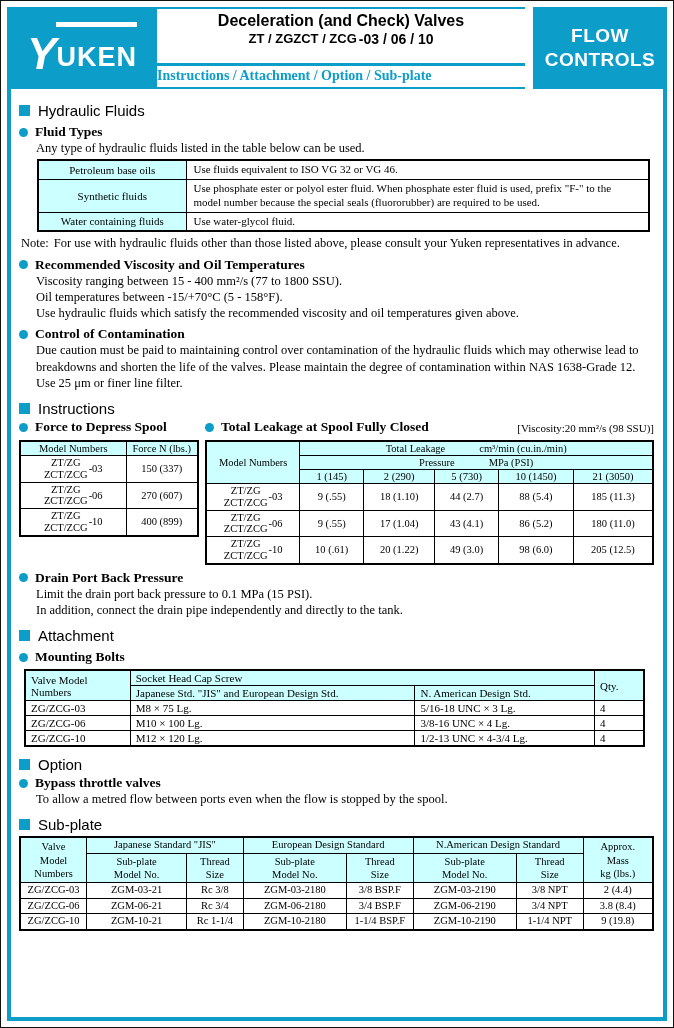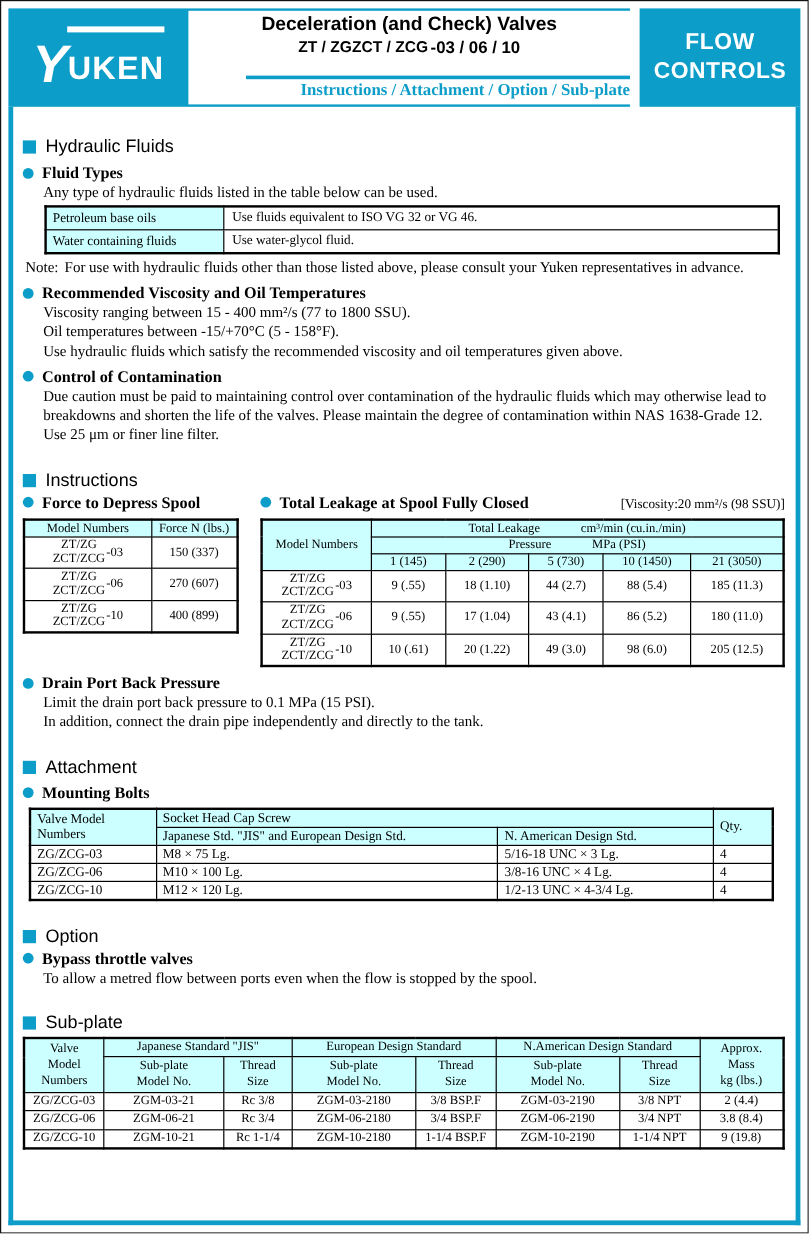--- a/index.html
+++ b/index.html
@@ -14,47 +14,47 @@
   .logo-block { width:150px; display:flex; align-items:center; justify-content:center; }
   .logo { color:#fff; font-family:"Liberation Sans",sans-serif; font-weight:bold; display:flex; align-items:flex-end; }
   .logo .y { font-size:44px; line-height:0.9; font-style:italic; }
   .logo .rest { font-size:27px; letter-spacing:1px; border-top:5px solid #fff; padding-top:17px; line-height:1; margin-bottom:3px; }
   .title-box { flex:1; background:#fff; margin:2px 0; display:flex; flex-direction:column; }
   .title-top { flex:1; text-align:center; padding-top:3px; }
   .doc-title { font-family:"Liberation Sans",sans-serif; font-weight:bold; font-size:16px; }
   .models-row { display:flex; justify-content:center; align-items:center; font-family:"Liberation Sans",sans-serif; font-weight:bold; margin-top:1px; }
   .models-stack { display:flex; flex-direction:row; font-size:13px; line-height:1.15; text-align:center; }
   .model-sizes { font-size:14px; margin-left:2px; }
-  .subnav { border-top:3px solid var(--accent); color:var(--accent); font-weight:bold; font-size:14px; text-align:right; padding:2px 0 3px; font-family:"Liberation Serif",serif;margin-left:48px; }
+  .subnav { border-top:3px solid var(--accent); color:var(--accent); font-weight:bold; font-size:14px; text-align:left; padding:2px 0 3px; font-family:"Liberation Serif",serif; }
   .flow-badge { width:134px; margin-left:8px; background:var(--accent); color:#fff; font-family:"Liberation Sans",sans-serif; font-weight:bold; font-size:19px; display:flex; flex-direction:column; align-items:center; justify-content:center; line-height:1.25; letter-spacing:0.5px; }
 
   
   .content { flex:1; border:4px solid var(--accent); border-top:none; padding:4px 9px 4px 8px; overflow:hidden; }
 
   
-  .sec { display:flex; align-items:center; gap:8px; font-family:"Liberation Sans",sans-serif; font-size:15px; margin-top:21px; }
+  .sec { display:flex; align-items:center; gap:8px; font-family:"Liberation Sans",sans-serif; font-size:15px; margin-top:9px; }
   .sqr { width:11px; height:11px; background:var(--accent); flex:0 0 11px; }
   .sub { display:flex; align-items:center; gap:7px; font-weight:bold; font-size:13.5px; margin-top:5px; }
   .dot { width:9px; height:9px; border-radius:50%; background:var(--accent); flex:0 0 9px; }
   .dot.small { width:8px; height:8px; flex:0 0 8px; margin-top:3px; }
   .body-text { font-size:12.5px; margin-left:17px; line-height:1.3; }
   .note-row { display:flex; gap:5px; font-size:12.5px; margin:3px 0 0 2px; line-height:1.3;text-align:center; }
   .foot-note { display:flex; gap:7px; font-size:12.5px; margin-top:5px; line-height:1.3; align-items:flex-start; }
 
   
   table.dt { border-collapse:collapse; border:2px solid #000; font-size:11px; }
   table.dt td { border:1px solid #000; padding:1px 5px; }
-  .cy { background:var(--cyan); }
+  .cy { background:var(--cyan); text-align:center; }
   .hdr-sep td { border-bottom:2px solid #000; }
 
   .fluid-table { width:calc(100% - 22px); margin:3px 0 0 18px; }
   .fluid-table td.cy { width:148px; font-size:11px; }
   .fluid-table td.desc { font-size:11px; line-height:1.25; padding:2px 7px; }
 
-  .two-col { display:flex; gap:16px; margin-top:2px; }
+  .two-col { display:flex; gap:4px; margin-top:2px; }
   .col-left { width:182px; flex:0 0 182px; }
   .col-right { flex:1; }
   .lk-head { display:flex; align-items:flex-end; }
   .visc-note { margin-left:auto; font-size:11px; padding-bottom:1px; }
 
   .force-table { width:180px; margin-top:5px; }
   .force-table td { text-align:center; font-size:10.5px; }
   .force-table col.c1 { width:106px; }
   .leak-table { width:100%; margin-top:5px; }
   .leak-table td { text-align:center; font-size:10.5px; padding:1px 2px; }
@@ -116,20 +116,24 @@
     </div>
     <div class="body-text">Any type of hydraulic fluids listed in the table below can be used.</div>
 
     <table class="dt fluid-table">
       <tbody>
         <tr>
           <td class="cy">Petroleum base oils</td>
           <td class="desc">Use fluids equivalent to ISO VG 32 or VG 46.</td>
         </tr>
         <tr>
+          <td class="cy">Synthetic fluids</td>
+          <td class="desc">Use phosphate ester or polyol ester fluid. When phosphate ester fluid is used, prefix "F-" to the model number because the special seals (fluororubber) are required to be used.</td>
+        </tr>
+        <tr>
           <td class="cy">Water containing fluids</td>
           <td class="desc">Use water-glycol fluid.</td>
         </tr>
       </tbody>
     </table>
 
     <div class="note-row">
       <span>Note:</span>
       <div>For use with hydraulic fluids other than those listed above, please consult your Yuken representatives in advance.</div>
     </div>

